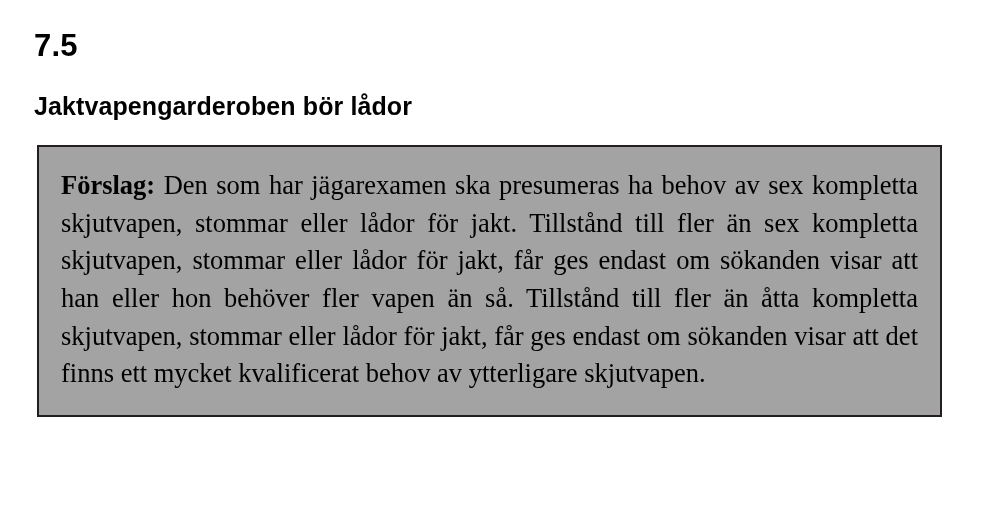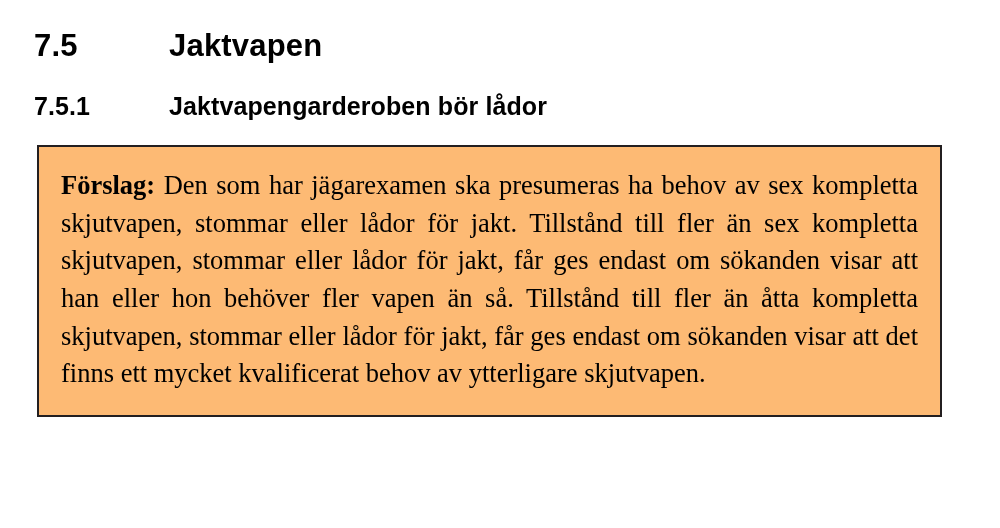--- a/index.html
+++ b/index.html
@@ -48,21 +48,21 @@
     width: 135px;
     flex: 0 0 135px;
   }
   .proposal-box {
     margin-top: 24px;
     margin-left: 3px;
     margin-right: 18px;
     border: 2px solid #231f20;
     box-sizing: border-box;
     padding: 20px 22px 22px 22px;
-    background: #fdba74;
+    background: #a3a3a3;
   }
   .proposal-text {
     font-family: "Liberation Serif", serif;
     font-size: 26.5px;
     line-height: 1.42;
     text-align: justify;
     text-justify: inter-word;
     hyphens: none;
     margin: 0;
     color: #000;
@@ -71,25 +71,23 @@
     font-weight: bold;
   }
 </style>
 </head>
 <body>
 
 <div class="page">
 
   <div class="heading-row h2">
     <span class="num">7.5</span>
-    <span class="txt">Jaktvapen</span>
   </div>
 
   <div class="heading-row h3">
-    <span class="num">7.5.1</span>
     <span class="txt">Jaktvapengarderoben bör lådor</span>
   </div>
 
   <div class="proposal-box">
     <p class="proposal-text"><span class="lead">Förslag:</span><span> Den som har jägarexamen ska presumeras ha behov av sex kompletta skjutvapen, stommar eller lådor för jakt. Tillstånd till fler än sex kompletta skjutvapen, stommar eller lådor för jakt, får ges endast om sökanden visar att han eller hon behöver fler vapen än så. Tillstånd till fler än åtta kompletta skjutvapen, stommar eller lådor för jakt, får ges endast om sökanden visar att det finns ett mycket kvalificerat behov av ytterligare skjutvapen.</span></p>
   </div>
 
 </div>
 
 </body></html>

